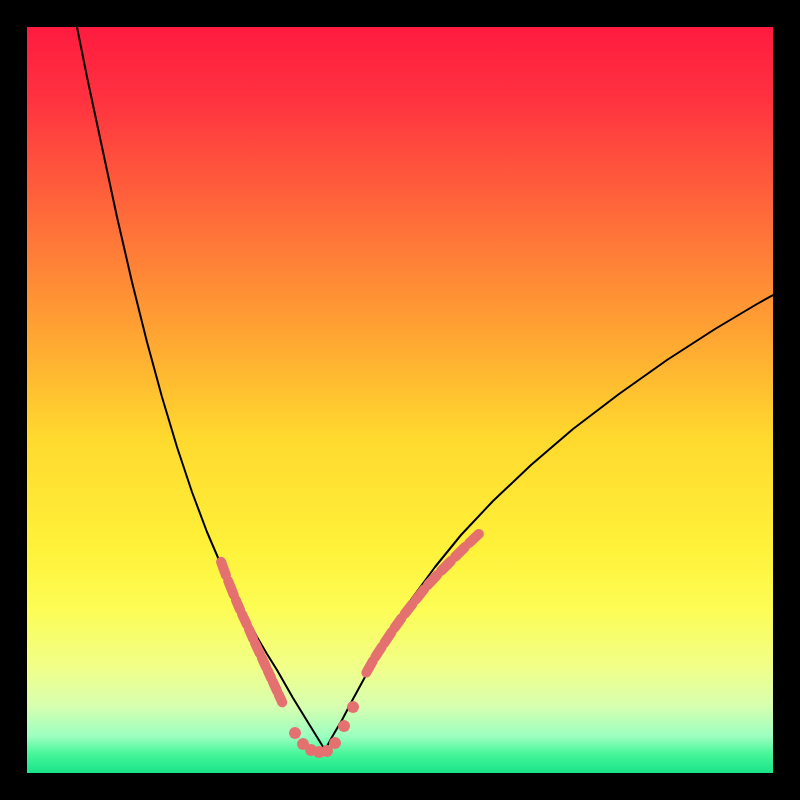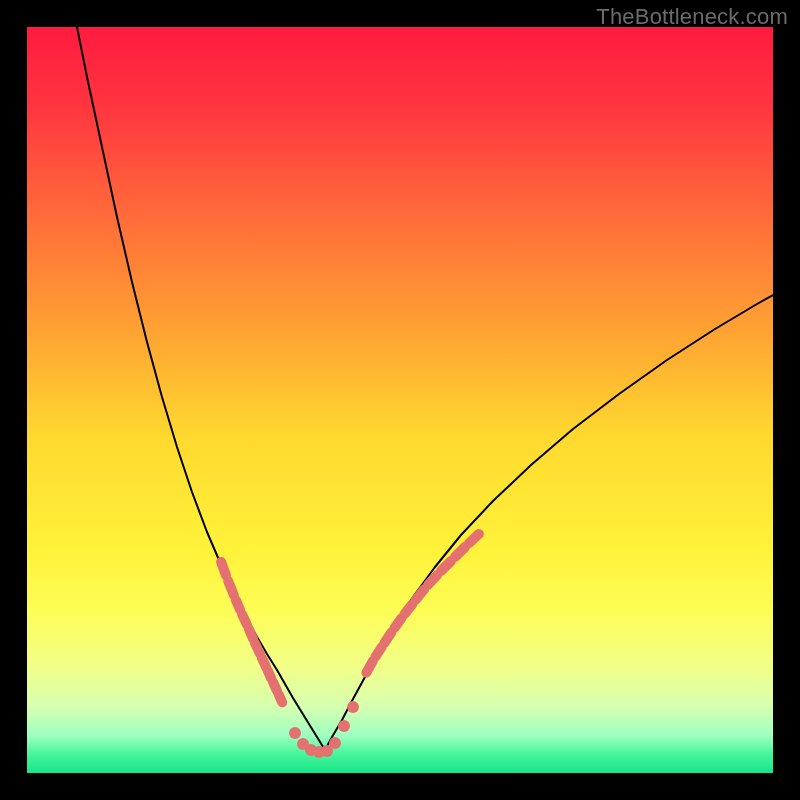--- a/index.html
+++ b/index.html
@@ -42,21 +42,20 @@
   }
   svg.curves {
     position: absolute;
     inset: 0;
   }
 </style>
 </head>
 <body>
 
 <div class="frame">
-  <div class="watermark">TheBottleneck.com</div>
   <div class="plot-area">
     <svg class="gradient-bg" viewBox="0 0 746 746" preserveAspectRatio="none">
       <defs>
         <linearGradient id="bg-grad" x1="0" y1="0" x2="0" y2="1">
             <stop offset="0%" stop-color="#ff1b3f"></stop>
             <stop offset="10%" stop-color="#ff3340"></stop>
             <stop offset="25%" stop-color="#ff6a3a"></stop>
             <stop offset="40%" stop-color="#ffa033"></stop>
             <stop offset="55.00000000000001%" stop-color="#ffd92e"></stop>
             <stop offset="70%" stop-color="#fff23a"></stop>

